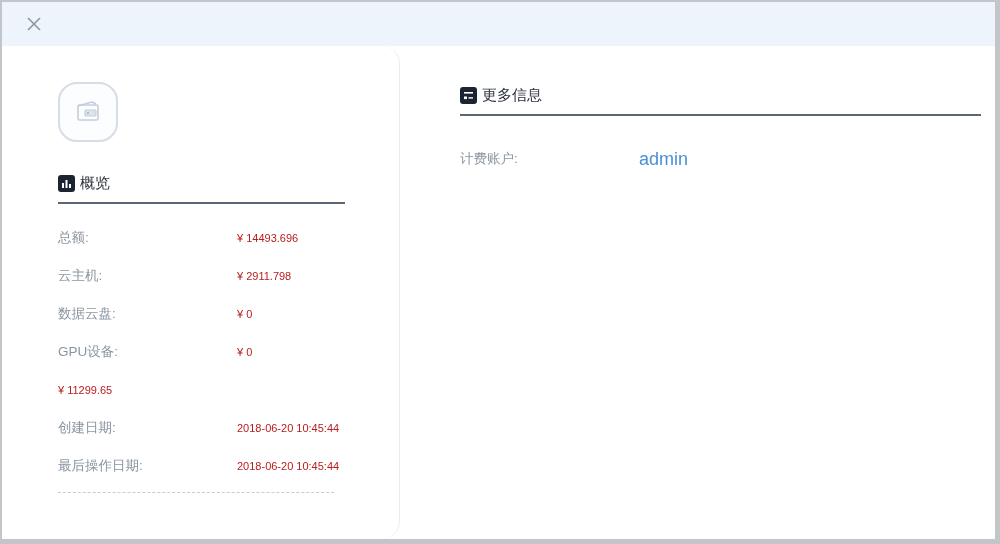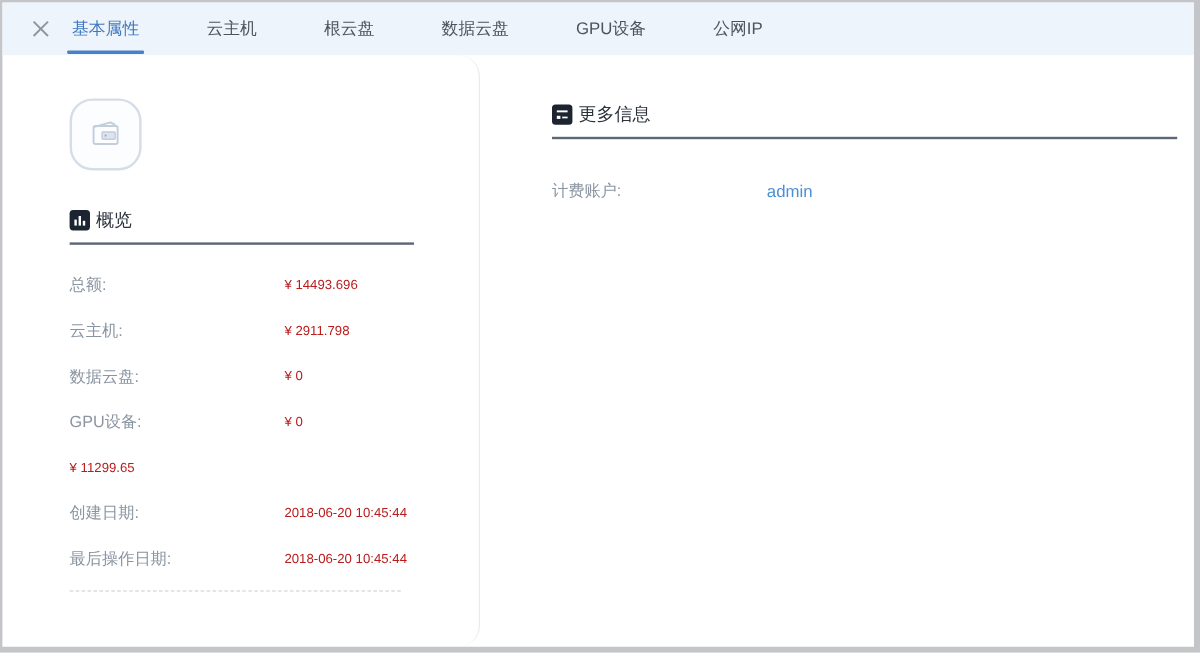--- a/index.html
+++ b/index.html
@@ -134,21 +134,21 @@
     font-size: 13.5px;
   }
   .row-value {
     color: #b91c1c;
     font-size: 11px;
   }
   .link {
     color: #4a8fd6;
     text-decoration: none;
     cursor: pointer;
-    font-size: 14px;
+    font-size: 18px;
   }
   .dashed-sep {
     width: 276px;
     border-top: 1px dashed #c9ccd1;
     margin-top: 7px;
   }
 </style>
 </head>
 <body>
 
@@ -156,28 +156,20 @@
 
   <div class="tabbar">
     <button class="close-btn">
       <span>
         <svg width="16" height="16" viewBox="0 0 16 16">
           <line x1="2" y1="2" x2="14" y2="14" stroke="#8e959d" stroke-width="1.6"></line>
           <line x1="14" y1="2" x2="2" y2="14" stroke="#8e959d" stroke-width="1.6"></line>
         </svg>
       </span>
     </button>
-    <nav class="tabs">
-      <div class="tab active">基本属性</div>
-      <div class="tab">云主机</div>
-      <div class="tab">根云盘</div>
-      <div class="tab">数据云盘</div>
-      <div class="tab">GPU设备</div>
-      <div class="tab">公网IP</div>
-    </nav>
   </div>
 
   <div class="content">
 
     <section class="left-panel">
 
       <div class="entity-icon">
         <svg width="34" height="34" viewBox="0 0 34 34">
           <path d="M7 11 L21 7 L25 9" fill="none" stroke="#c4cedb" stroke-width="1.6" stroke-linejoin="round"></path>
           <rect x="7" y="10" width="20" height="15" rx="1.5" fill="none" stroke="#c4cedb" stroke-width="1.6"></rect>

